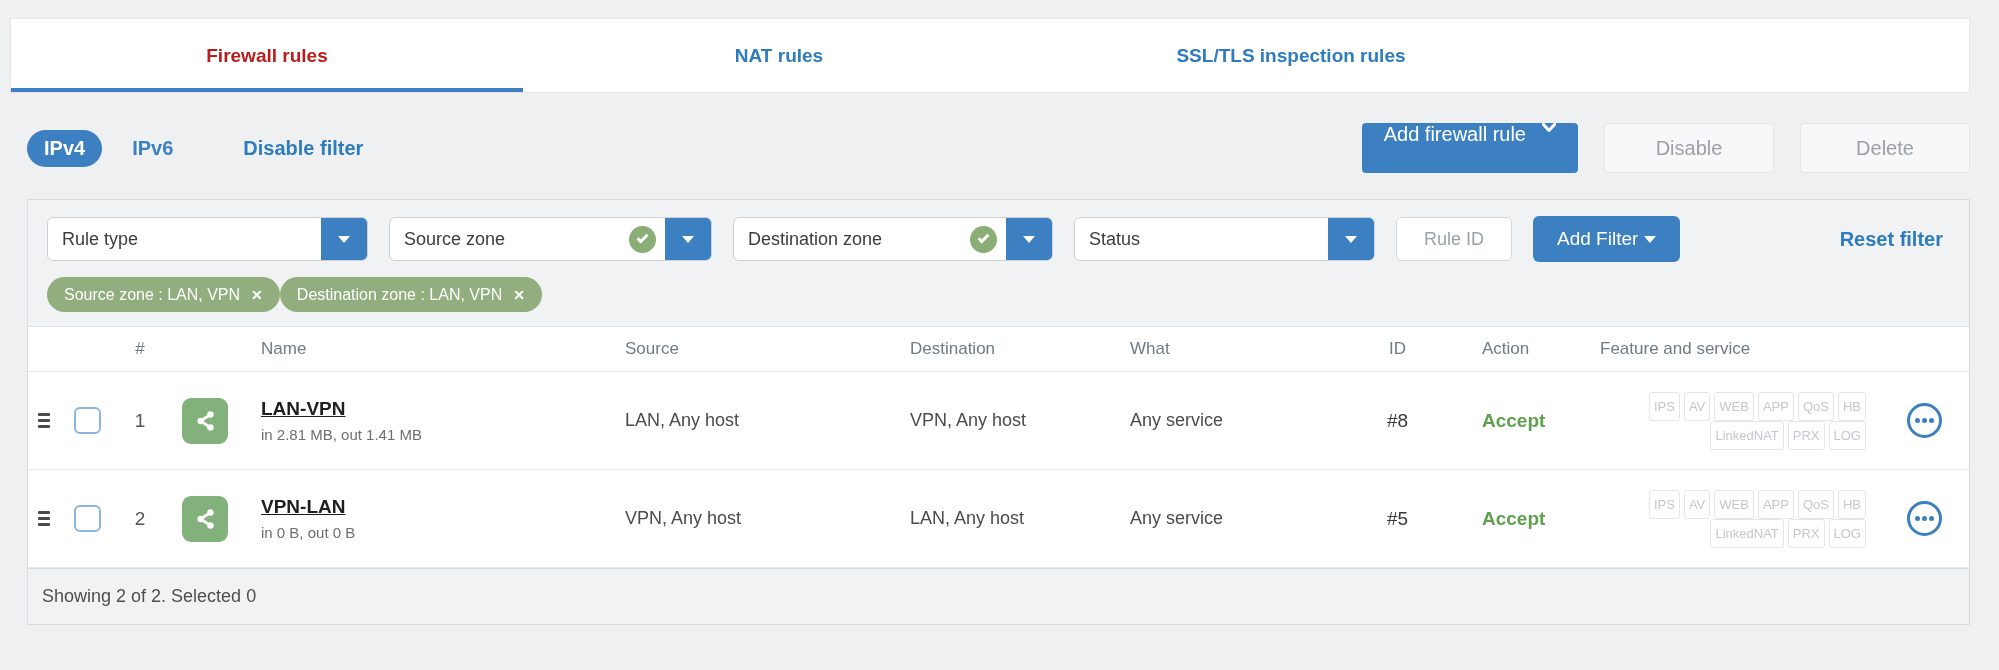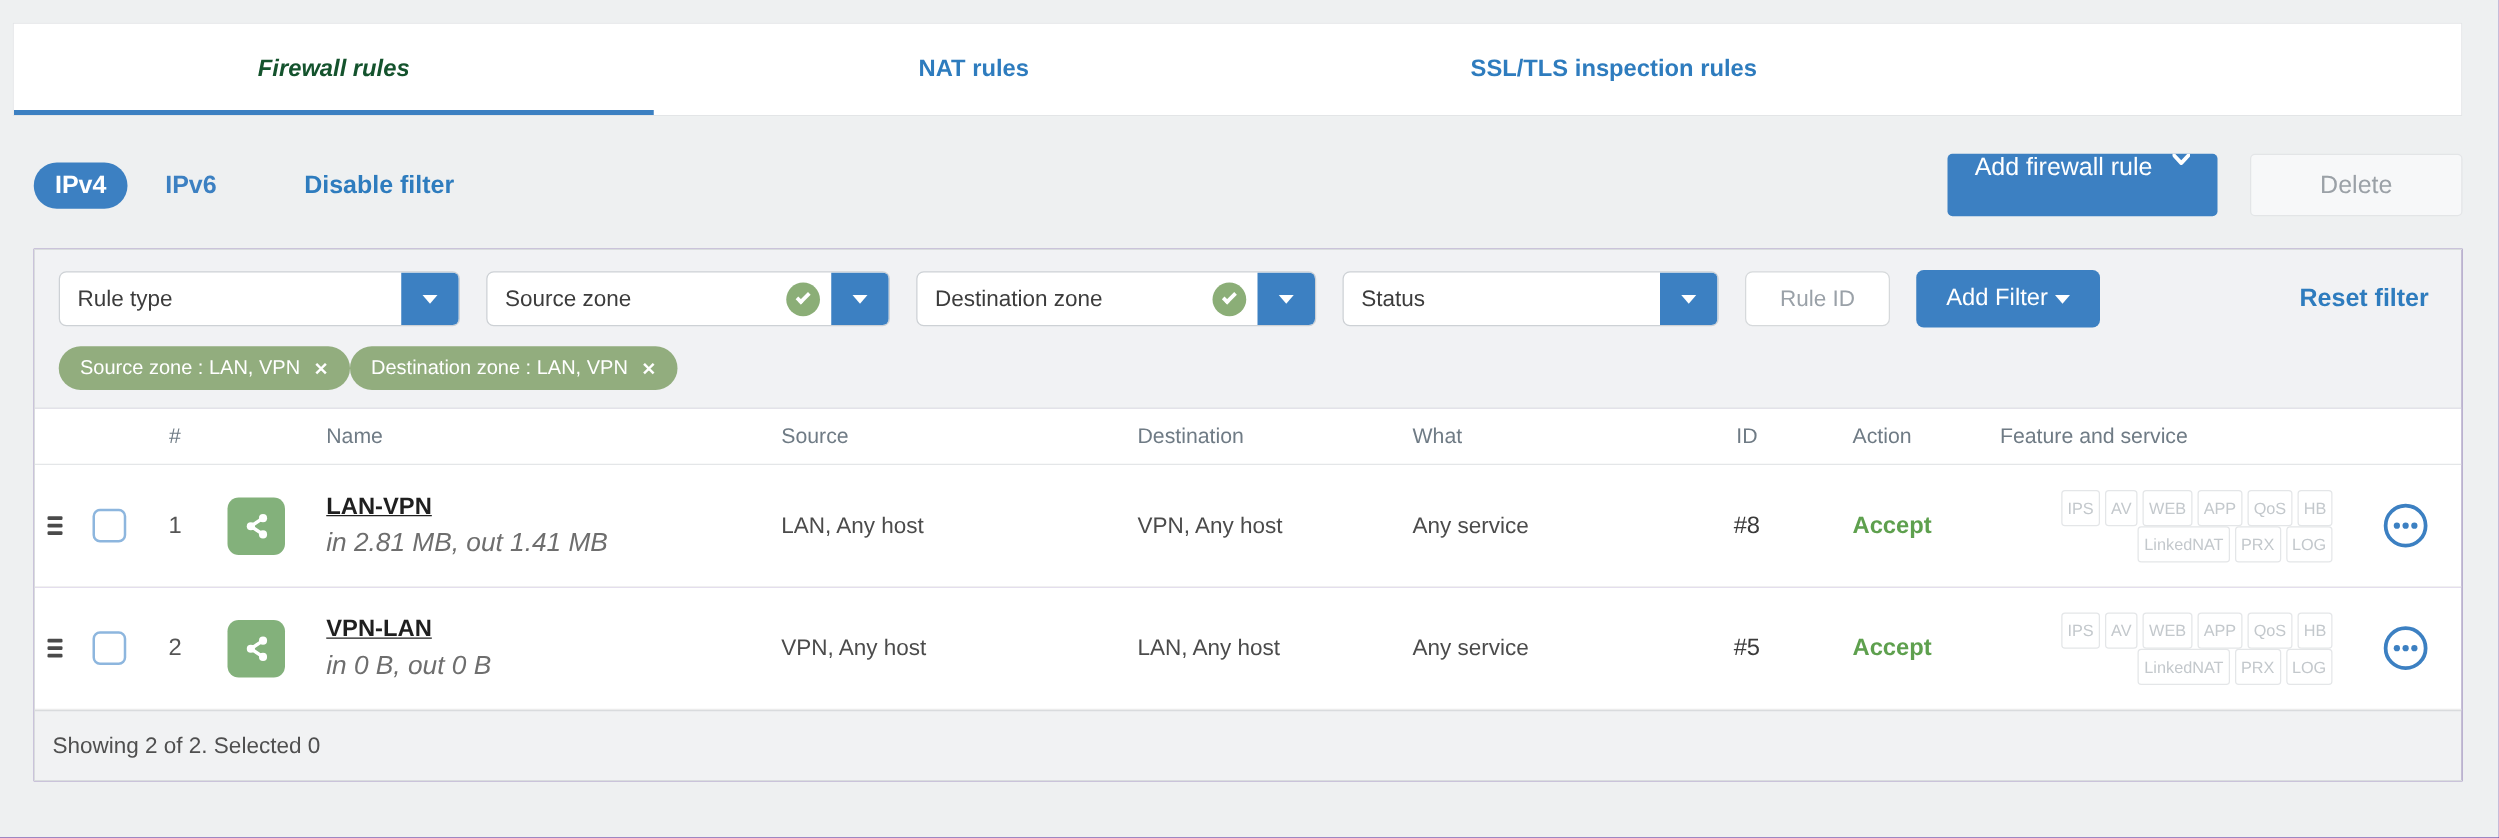--- a/index.html
+++ b/index.html
@@ -20,21 +20,21 @@
     display:flex;
   }
   .tab {
     width:512px;
     display:flex; align-items:center; justify-content:center;
     font-size:19px; font-weight:700;
     color:#2e7cbe;
     cursor:pointer;
     position:relative;
   }
-  .tab.active { color:#14532d; box-shadow:inset 0 -4px 0 #3c80c2;font-style:italic; }
+  .tab.active { color:#b91c1c; box-shadow:inset 0 -4px 0 #3c80c2; }
 
   
   .toolbar {
     margin:30px 29px 0 27px;
     display:flex; align-items:center;
   }
   .ip-pill {
     background:#3c80c2; color:#fff;
     font-size:20px; font-weight:700;
     padding:7px 17px; border-radius:20px;
@@ -172,21 +172,21 @@
     width:46px; height:46px; border-radius:9px;
     background:#83b17b; margin:0 auto;
     display:flex; align-items:center; justify-content:center;
     cursor:pointer;
   }
   .name-cell { padding-left:16px; }
   .rule-name {
     font-size:19px; font-weight:700; color:#1f1f1f;
     text-decoration:underline; cursor:pointer; display:inline-block;
   }
-  .rule-traffic { font-size:21px; color:#6e6e6e; margin-top:6px;font-style:italic; }
+  .rule-traffic { font-size:15px; color:#6e6e6e; margin-top:6px; }
   .cell-plain { padding-left:5px; }
   .cell-id { text-align:center; font-size:19px; color:#3a3a3a; }
   .cell-action { padding-left:42px; color:#5ea04e; font-weight:700; font-size:19px; }
   .features { text-align:right; padding-right:14px; line-height:25px; }
   .badge {
     display:inline-block;
     border:1px solid #e4e6e8; border-radius:3px;
     color:#c3c8cc; font-size:13px;
     padding:1px 4px; margin-left:4px;
   }
@@ -218,20 +218,21 @@
   <div class="ip-pill">IPv4</div>
   <div class="ip-link">IPv6</div>
   <div class="disable-filter-link">Disable filter</div>
   <div class="toolbar-right">
     <button class="btn-primary">
       <span>Add firewall rule</span>
       <svg class="chevron-down" viewBox="0 0 14 9">
           <polyline points="1,1 7,7.5 13,1" fill="none" stroke="#ffffff" stroke-width="3" stroke-linecap="round" stroke-linejoin="round"></polyline>
         </svg>
     </button>
+    <button class="btn-secondary">Disable</button>
     <button class="btn-secondary">Delete</button>
   </div>
 </div>
 
 <div class="panel">
 
   <div class="filter-area">
     <div class="filter-row">
 
       <div class="dropdown" style="width:321px">

